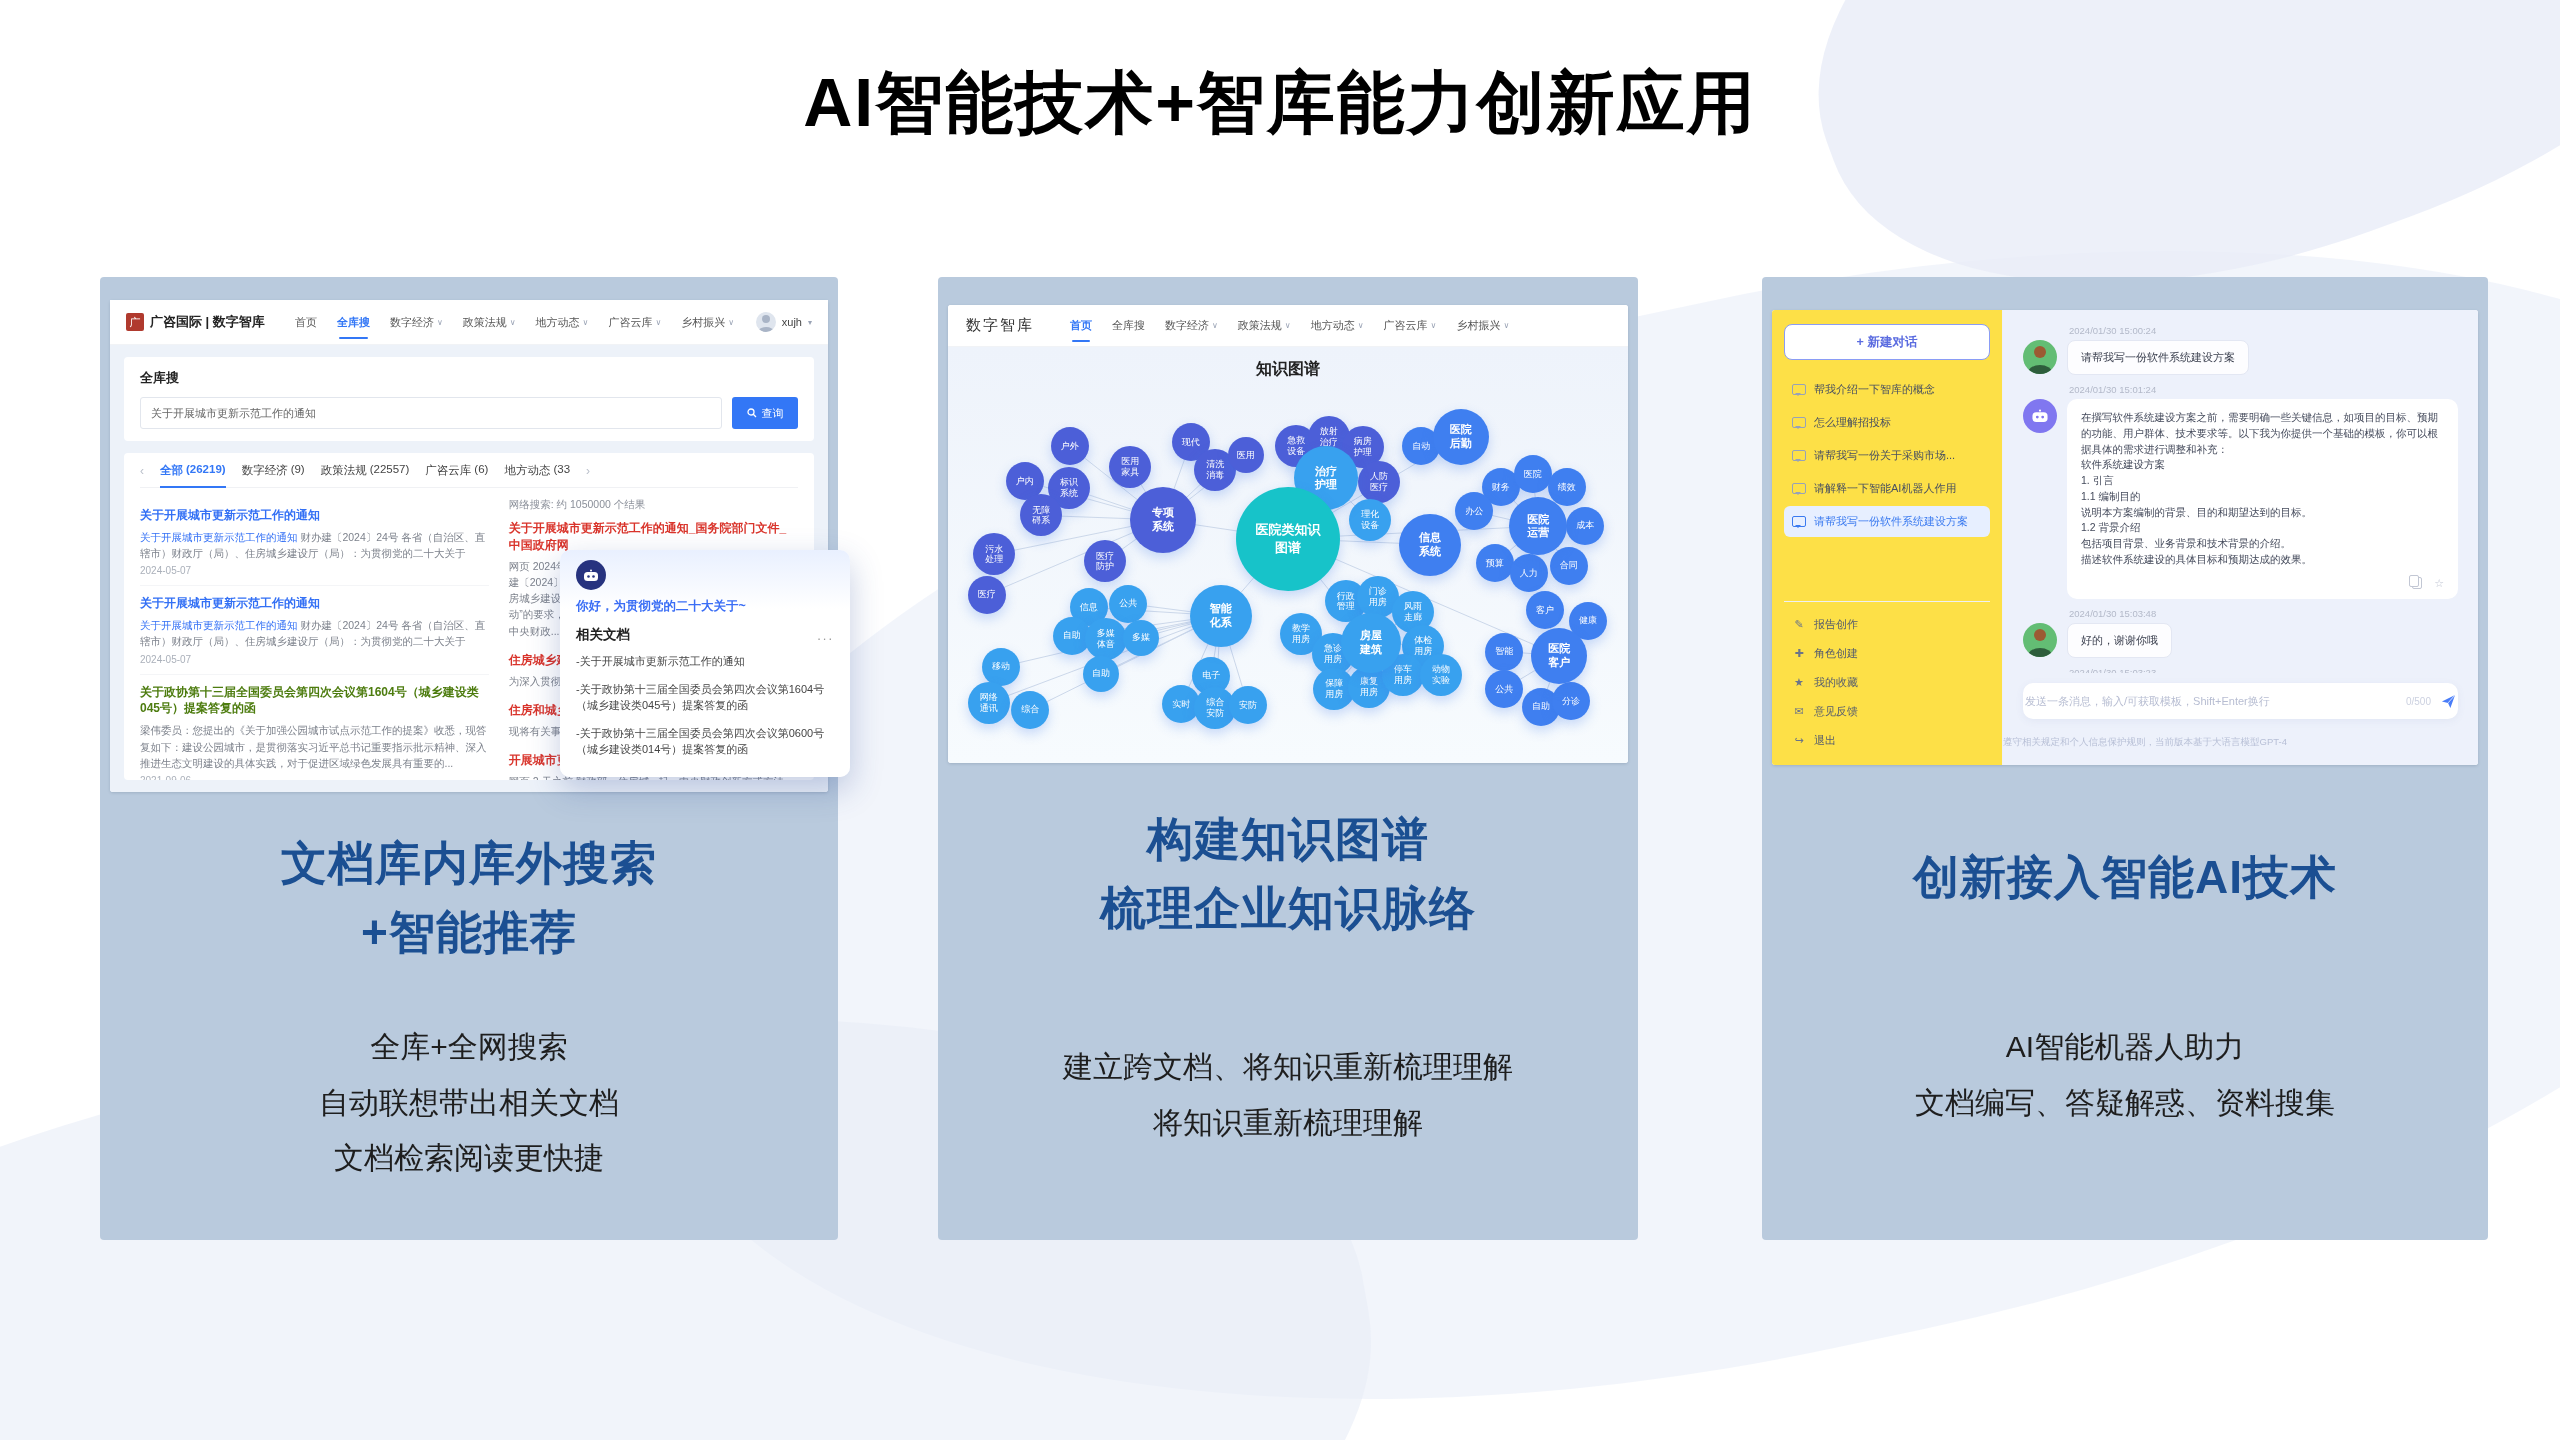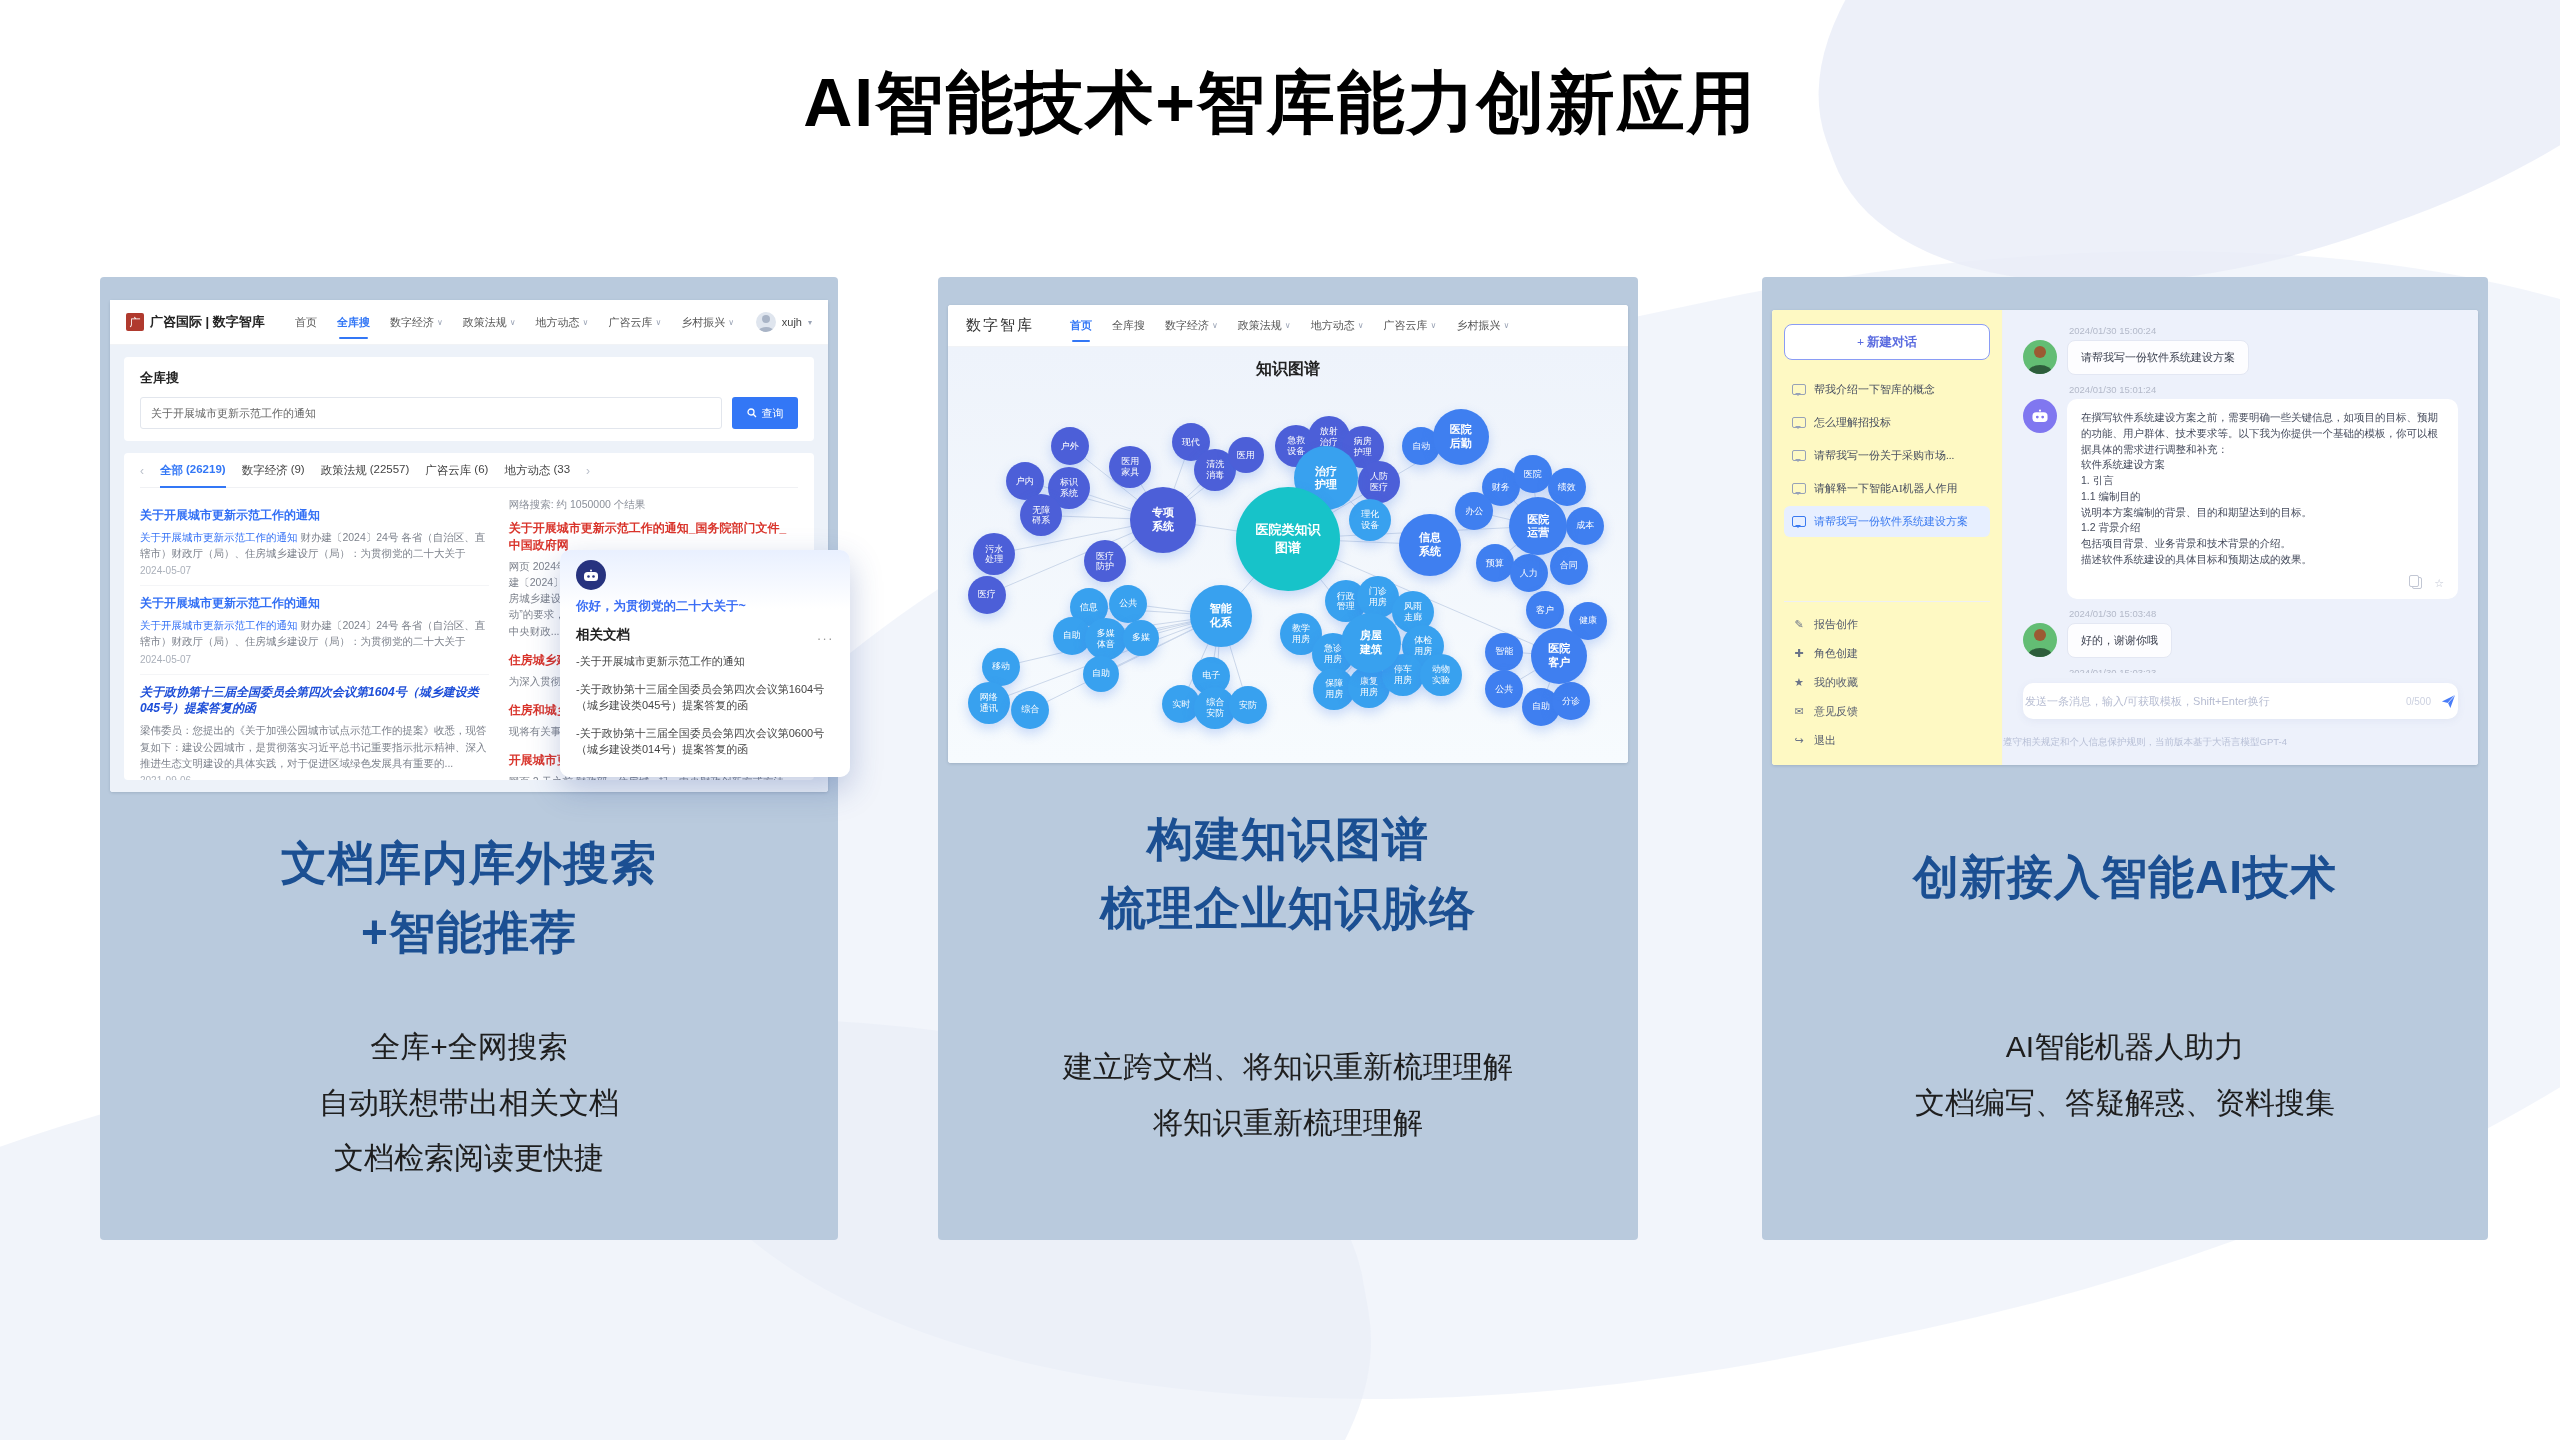--- a/index.html
+++ b/index.html
@@ -50,21 +50,21 @@
   .ltab.active{color:#3377f6;font-weight:700;}
   .ltab.active::after{content:"";position:absolute;left:0;right:0;bottom:-10px;height:2px;background:#3377f6;}
   .tab-arrow{color:#b9bfca;font-size:12px;cursor:pointer;}
   .lcols{display:flex;gap:20px;margin-top:10px;}
   .lcol-left{width:53%;}
   .lcol-right{flex:1;min-width:0;}
   .lresult{padding:9px 0;border-bottom:1px solid #f4f5f7;}
   .lresult:last-child{border-bottom:none;}
   .lresult-title{font-size:12px;font-weight:700;line-height:1.4;cursor:pointer;}
   .lresult-title.blue{color:#3370f5;}
-  .lresult-title.dark{color:#1d4ed8;font-style:italic;}
+  .lresult-title.dark{color:#4d7c0f;}
   .lresult-snippet{font-size:10.5px;color:#7d828c;line-height:1.55;margin-top:5px;}
   .lead{color:#3370f5;}
   .lresult-date{font-size:10px;color:#aab0ba;margin-top:4px;}
   .web-header{font-size:10.5px;color:#8b909a;margin-bottom:8px;}
   .wresult{margin-bottom:13px;}
   .wresult-title{font-size:12px;font-weight:700;color:#d9342b;line-height:1.4;cursor:pointer;}
   .wresult-snippet{font-size:10.5px;color:#7d828c;line-height:1.55;margin-top:4px;}
 
   .popup{position:absolute;left:450px;top:250px;width:258px;background:linear-gradient(180deg,#e9f0ff,#ffffff 26%);border-radius:10px;box-shadow:0 12px 32px rgba(45,75,150,.28);padding:10px 16px 8px;z-index:6;}
   .popup-robot{width:30px;height:30px;border-radius:50%;background:#27337f;display:flex;align-items:center;justify-content:center;margin-bottom:8px;}
@@ -80,21 +80,21 @@
   .mbody{position:absolute;top:42px;left:0;right:0;bottom:0;background:linear-gradient(180deg,#eef3fb,#f7fbfe);}
   .mtitle{text-align:center;font-size:16px;font-weight:800;color:#222;padding-top:12px;}
   .graph{position:absolute;left:0;right:0;top:42px;bottom:0;}
   .graph svg{position:absolute;inset:0;width:100%;height:100%;}
   .gnode{position:absolute;transform:translate(-50%,-50%);border-radius:50%;color:#fff;display:flex;align-items:center;justify-content:center;text-align:center;white-space:pre-line;box-shadow:0 5px 12px rgba(60,120,230,.25);cursor:pointer;}
   .gnode.center{font-size:13px;font-weight:700;z-index:3;line-height:1.35;}
   .gnode.hub{font-size:11px;font-weight:700;z-index:2;line-height:1.25;}
   .gnode.leaf{font-size:9px;z-index:1;line-height:1.2;}
 
   
-  .rsidebar{width:206px;background:#fef9c3;border-right:1px solid #eef0f6;display:flex;flex-direction:column;padding:14px 12px 10px;flex:none;font-family:Liberation Serif, serif;}
+  .rsidebar{width:206px;background:#fde047;border-right:1px solid #eef0f6;display:flex;flex-direction:column;padding:14px 12px 10px;flex:none;}
   .new-chat{height:34px;border:1px solid #8a9cf5;border-radius:8px;display:flex;align-items:center;justify-content:center;font-size:12.5px;color:#5b6ce0;font-weight:600;margin-bottom:14px;background:#fff;cursor:pointer;}
   .hist-item{display:flex;align-items:center;gap:8px;font-size:11px;color:#49506080;color:#495060;padding:8px 8px;border-radius:6px;margin-bottom:2px;cursor:pointer;white-space:nowrap;overflow:hidden;}
   .hist-item.active{background:#e7efff;color:#3a7af0;}
   .ico-chat{width:12px;height:9px;border:1px solid #97a2b8;border-radius:2px;position:relative;flex:none;}
   .ico-chat::after{content:"";position:absolute;left:2px;bottom:-5px;border:3px solid transparent;border-top-color:#97a2b8;}
   .hist-item.active .ico-chat{border-color:#3a7af0;}
   .hist-item.active .ico-chat::after{border-top-color:#3a7af0;}
   .rside-spacer{flex:1;}
   .rside-divider{height:1px;background:#eef0f4;margin:8px 0;}
   .rmenu-item{display:flex;align-items:center;gap:8px;font-size:11px;color:#555c6e;padding:7px 8px;cursor:pointer;}

